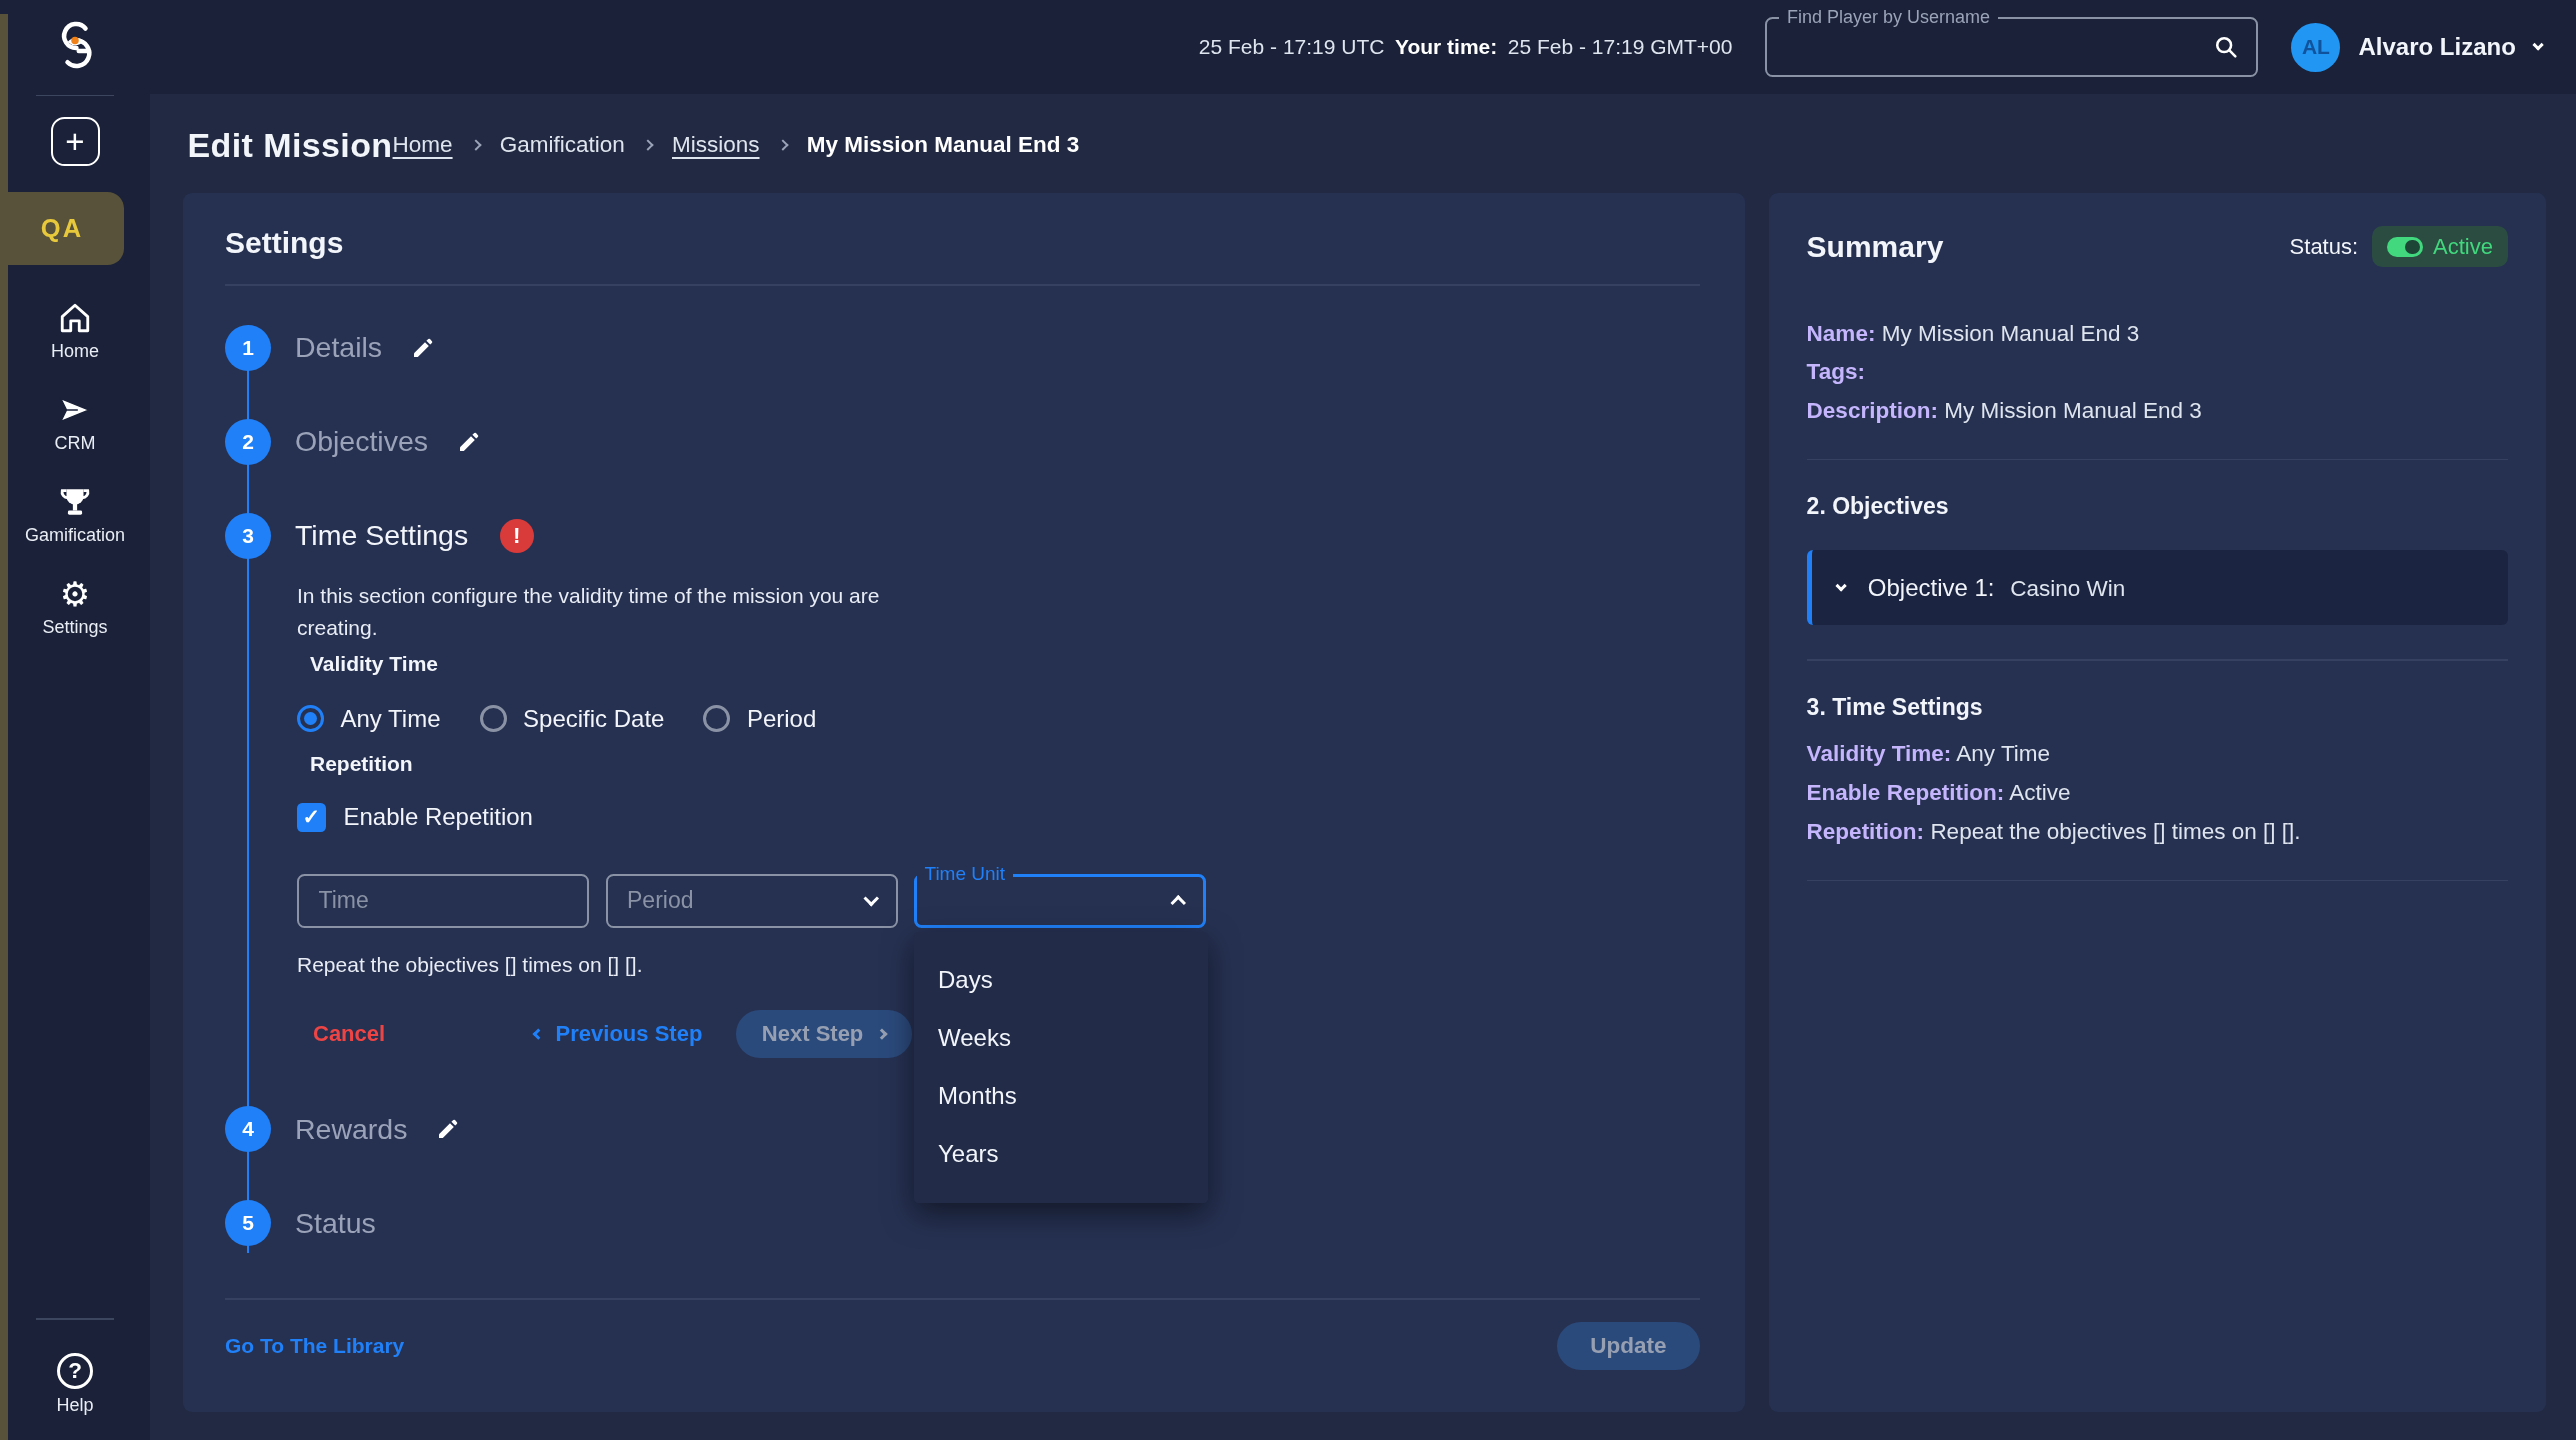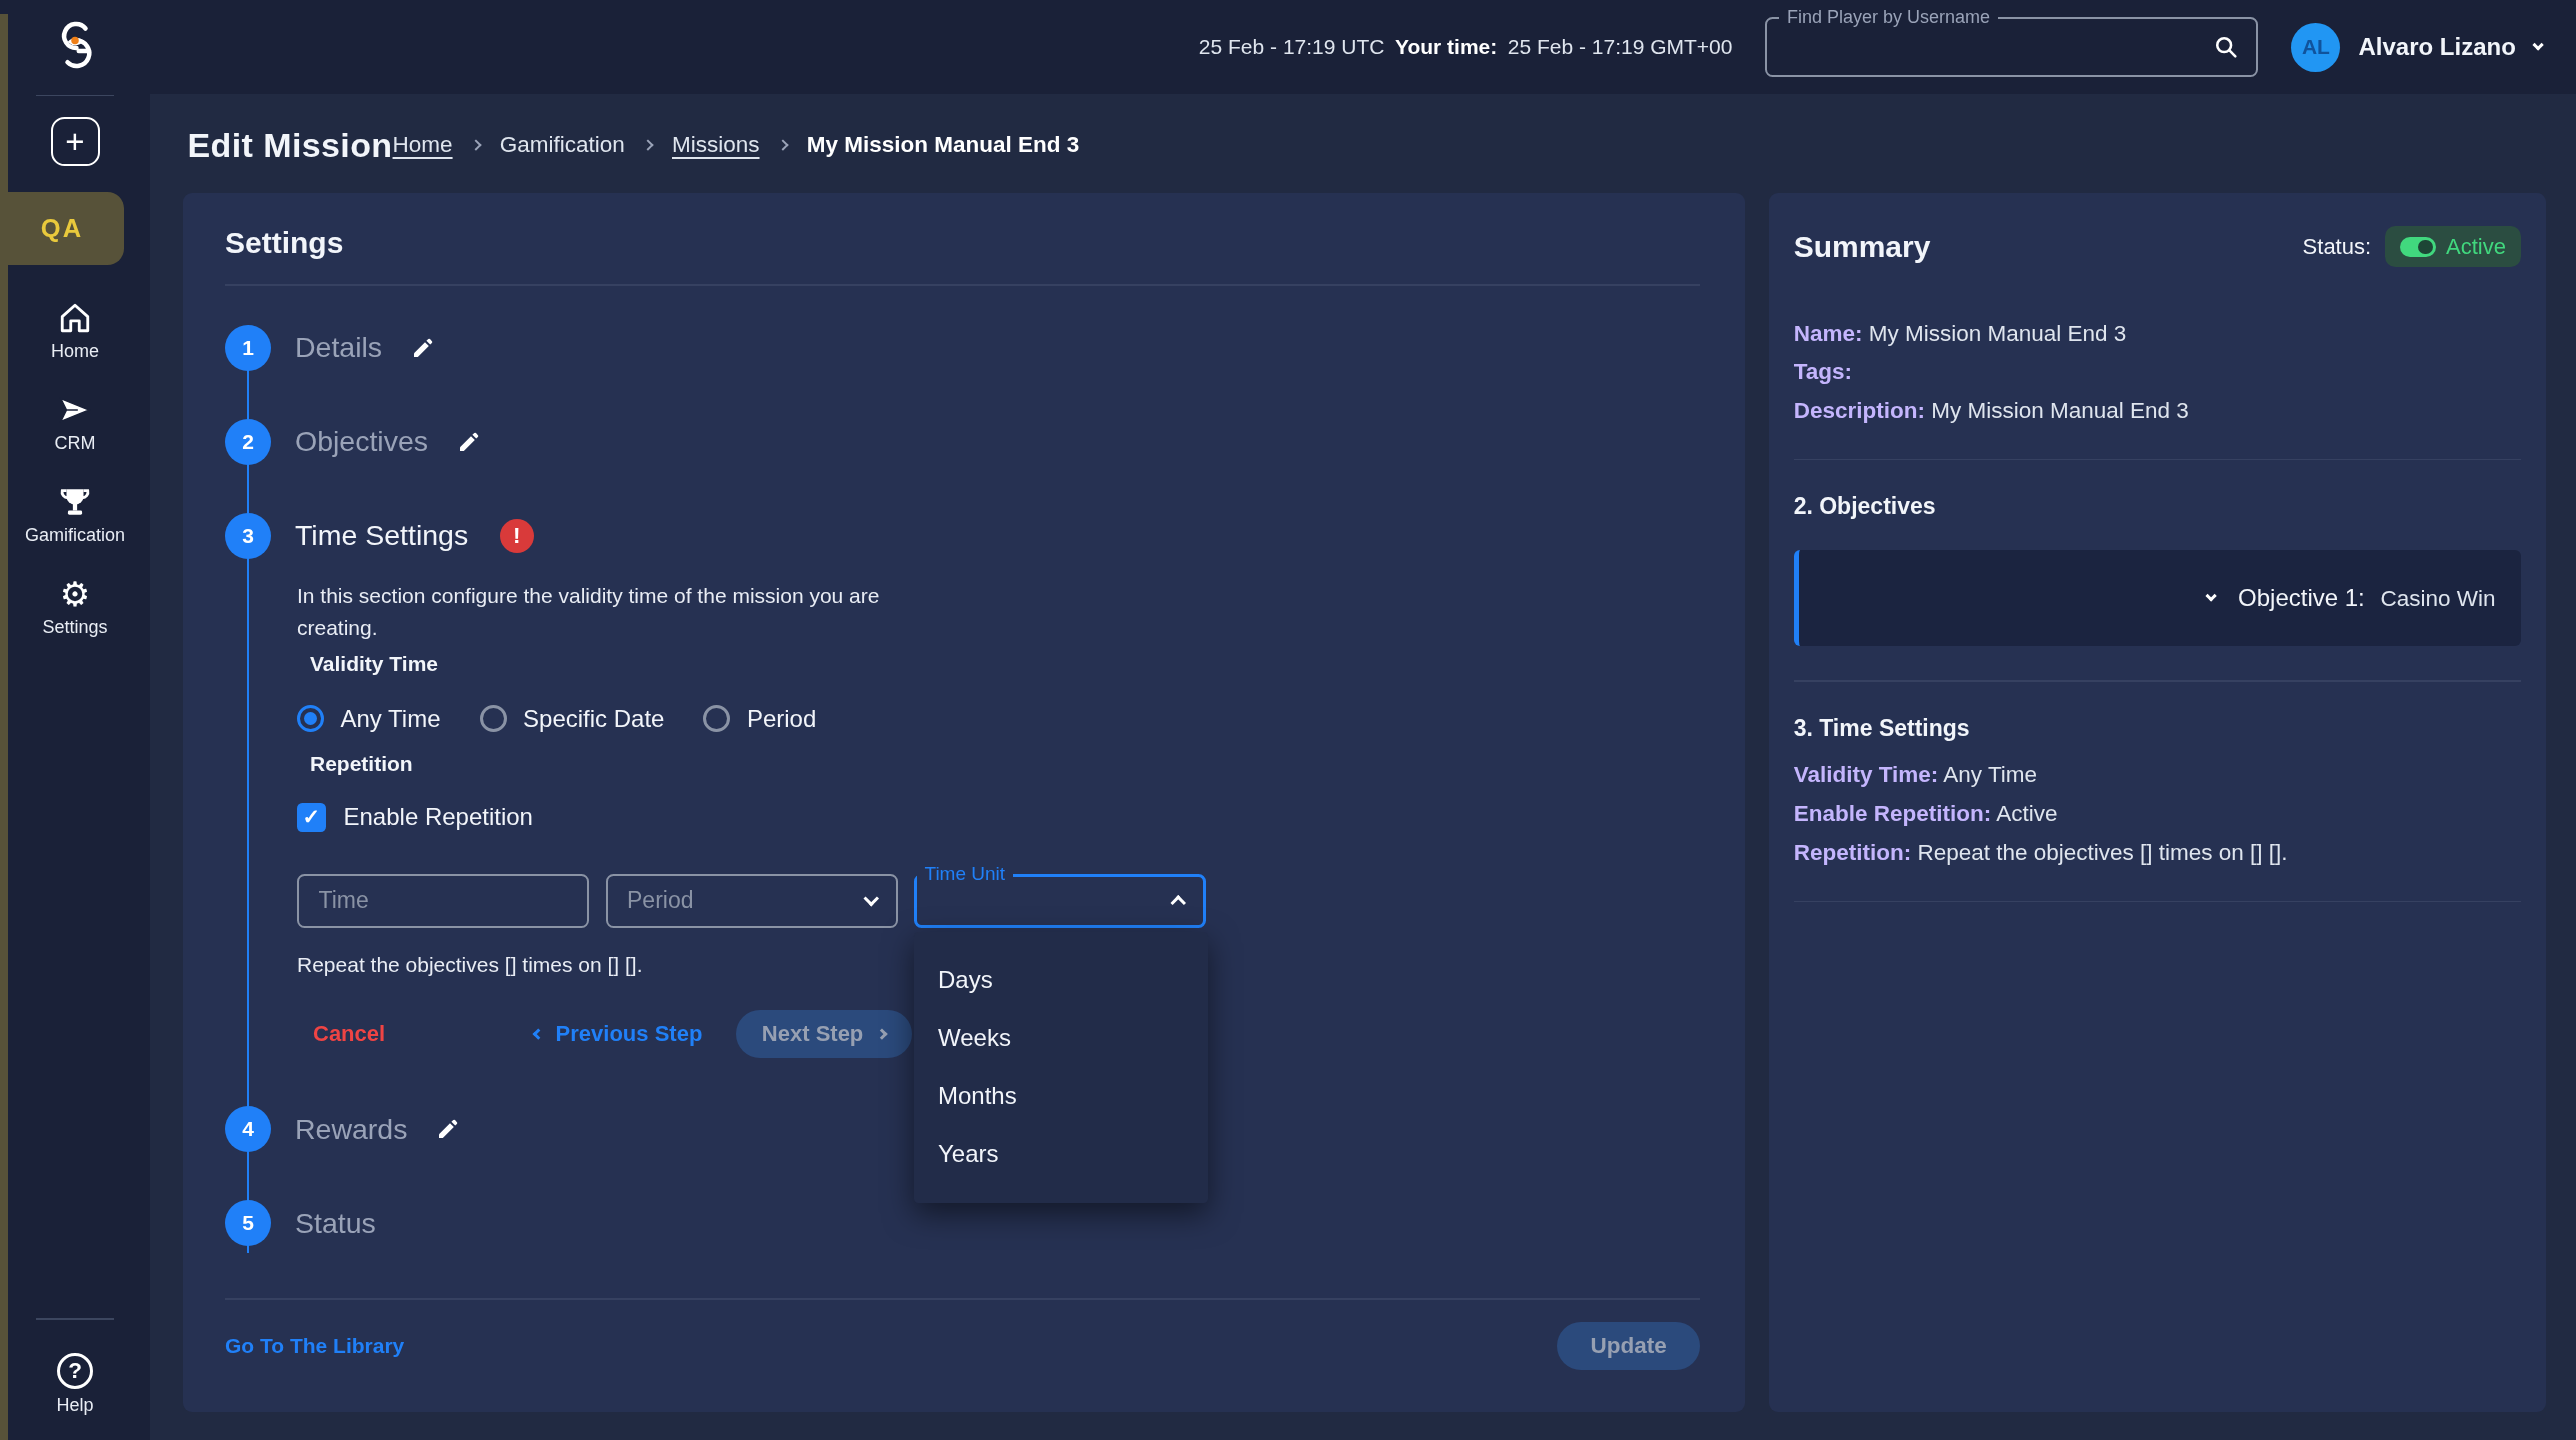--- a/index.html
+++ b/index.html
@@ -139,39 +139,39 @@
   .dropdown li{list-style:none;font-size:24px;color:var(--text);padding:15px 24px;cursor:pointer;}
   .card-footer{margin-top:auto;}
   .footer-divider{height:1.5px;background:var(--divider);opacity:.55;margin-bottom:22.5px;}
   .footer-row{display:flex;align-items:center;}
   .library-link{color:var(--accent);font-size:21px;font-weight:bold;cursor:pointer;}
   .update-btn{margin-left:auto;height:48px;padding:0 33px;border-radius:24px;background:var(--pill-disabled);
               color:var(--pill-disabled-text);font-size:22.5px;font-weight:bold;display:flex;
               align-items:center;cursor:default;}
 
   
-  .summary-card{width:779px;padding:33px 25px;display:flex;flex-direction:column;}
+  .summary-card{width:779px;padding:33px 38px;display:flex;flex-direction:column;}
   .summary-head{display:flex;align-items:center;}
   .status-wrap{margin-left:auto;display:flex;align-items:center;gap:13.5px;}
   .status-label{font-size:22px;color:var(--text);}
   .status-badge{background:var(--green-bg);border-radius:10.5px;padding:7.5px 15px;display:flex;
                 align-items:center;gap:10.5px;}
   .toggle{width:36px;height:20px;border-radius:10.5px;background:var(--green);position:relative;}
   .toggle::after{content:"";position:absolute;right:3px;top:3px;width:14.2px;height:14.2px;
                  border-radius:50%;background:#1d4636;}
   .status-value{color:var(--green);font-size:22px;}
   .sum-section{margin-top:33px;}
   .sum-heading{font-size:23px;font-weight:bold;}
   .sum-line{font-size:22.5px;margin-top:19.5px;line-height:1.25;}
   .sum-line b{color:#c4b5fd;}
   .sum-line span{color:var(--value);}
   .sum-divider{height:1.5px;background:var(--divider);opacity:.55;margin-top:34px;}
   .objective-row{margin-top:30px;background:var(--row-dark);border-left:5.2px solid var(--accent);
-                 border-radius:6px;height:96px;display:flex;align-items:center;gap:22.5px;
-                 padding:0 25.5px;cursor:pointer;justify-content:flex-end;}
+                 border-radius:6px;height:75px;display:flex;align-items:center;gap:22.5px;
+                 padding:0 25.5px;cursor:pointer;}
   .objective-text{font-size:24px;}
   .objective-text .obj-value{font-weight:400;color:var(--value);margin-left:9px;font-size:22.5px;}
 </style>
 </head>
 <body>
 
 <div class="app">
 
   <aside class="sidebar">
     <div class="env-stripe"></div>

